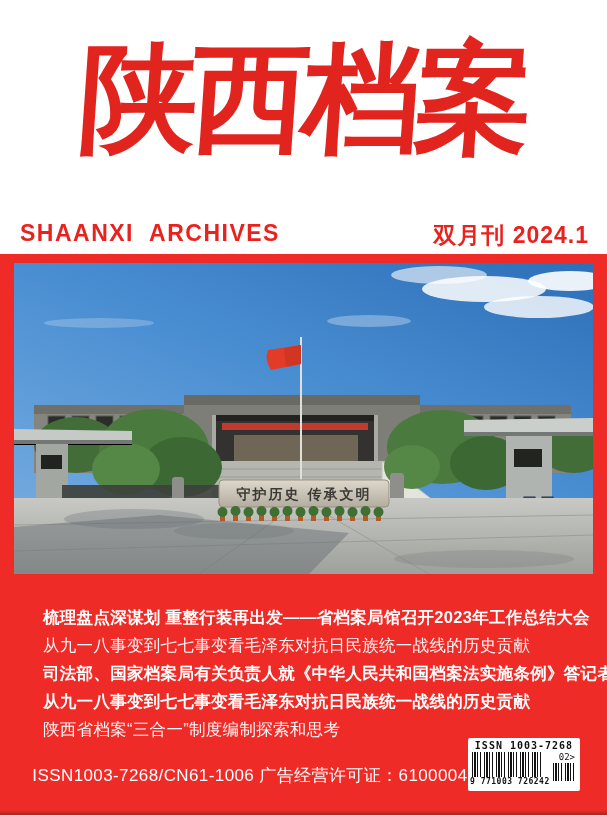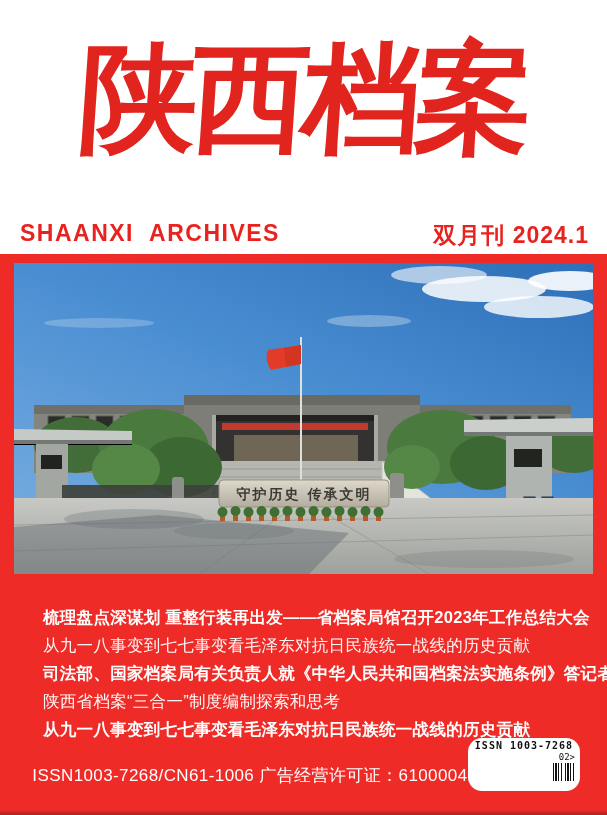--- a/index.html
+++ b/index.html
@@ -29,21 +29,21 @@
        list-style:none;}
   .article-line{color:#ffffff;font-size:16.5px;line-height:17px;margin-bottom:11px;
        letter-spacing:0.3px;white-space:nowrap;}
   .article-line.b{font-weight:bold;}
   .article-line.r{opacity:.96;}
 
   
   .pub-info{position:absolute;top:764px;left:0;right:48px;text-align:center;
        color:#ffffff;font-size:17px;letter-spacing:0.4px;}
   .barcode-box{position:absolute;top:738px;left:468px;width:112px;height:53px;
-       background:#ffffff;border-radius:14px;padding:2px 3px;box-sizing:border-box;}
+       background:#ffffff;border-radius:2px;padding:2px 3px;box-sizing:border-box;}
   .barcode-issn{font-family:"DejaVu Sans Mono","Liberation Mono",monospace;
        font-size:10px;font-weight:bold;color:#111;text-align:center;
        letter-spacing:1px;line-height:11px;}
   .barcode-bars-row{position:relative;height:36px;margin-top:1px;}
   .bars{background:repeating-linear-gradient(90deg,
         #111 0 1px,#fff 1px 2px,#111 2px 4px,#fff 4px 5px,
         #111 5px 6px,#fff 6px 8px,#111 8px 9px,#fff 9px 12px);}
   .barcode-main{position:absolute;left:1px;top:0;width:72px;height:34px;}
   .barcode-main .bars{position:absolute;left:0;top:0;right:0;height:26px;}
   .barcode-digits{position:absolute;left:-2px;right:-3px;bottom:0;background:#fff;
@@ -233,29 +233,33 @@
           <circle cx="364.5" cy="249" r="5"></circle>
         </g>
       </g>
     </svg>
   </figure>
 
   <ul class="article-list">
     <li class="article-line b">梳理盘点深谋划 重整行装再出发——省档案局馆召开2023年工作总结大会</li>
     <li class="article-line r">从九一八事变到七七事变看毛泽东对抗日民族统一战线的历史贡献</li>
     <li class="article-line b">司法部、国家档案局有关负责人就《中华人民共和国档案法实施条例》答记者问</li>
+    <li class="article-line b">从九一八事变到七七事变看毛泽东对抗日民族统一战线的历史贡献</li>
     <li class="article-line r">陕西省档案“三合一”制度编制探索和思考</li>
-    <li class="article-line b">从九一八事变到七七事变看毛泽东对抗日民族统一战线的历史贡献</li>
   </ul>
 
   <div class="pub-info">ISSN1003-7268/CN61-1006  广告经营许可证：6100004000012</div>
 
   <div class="barcode-box">
     <div class="barcode-issn">ISSN 1003-7268</div>
     <div class="barcode-bars-row">
+      <div class="barcode-main">
+        <div class="bars"></div>
+        <div class="barcode-digits">9 771003 726242</div>
+      </div>
       <div class="barcode-addon">
         <div class="addon-label">02&gt;</div>
         <div class="bars addon-bars"></div>
       </div>
     </div>
   </div>
 
   <div class="bottom-shade"></div>
 </div>
 

